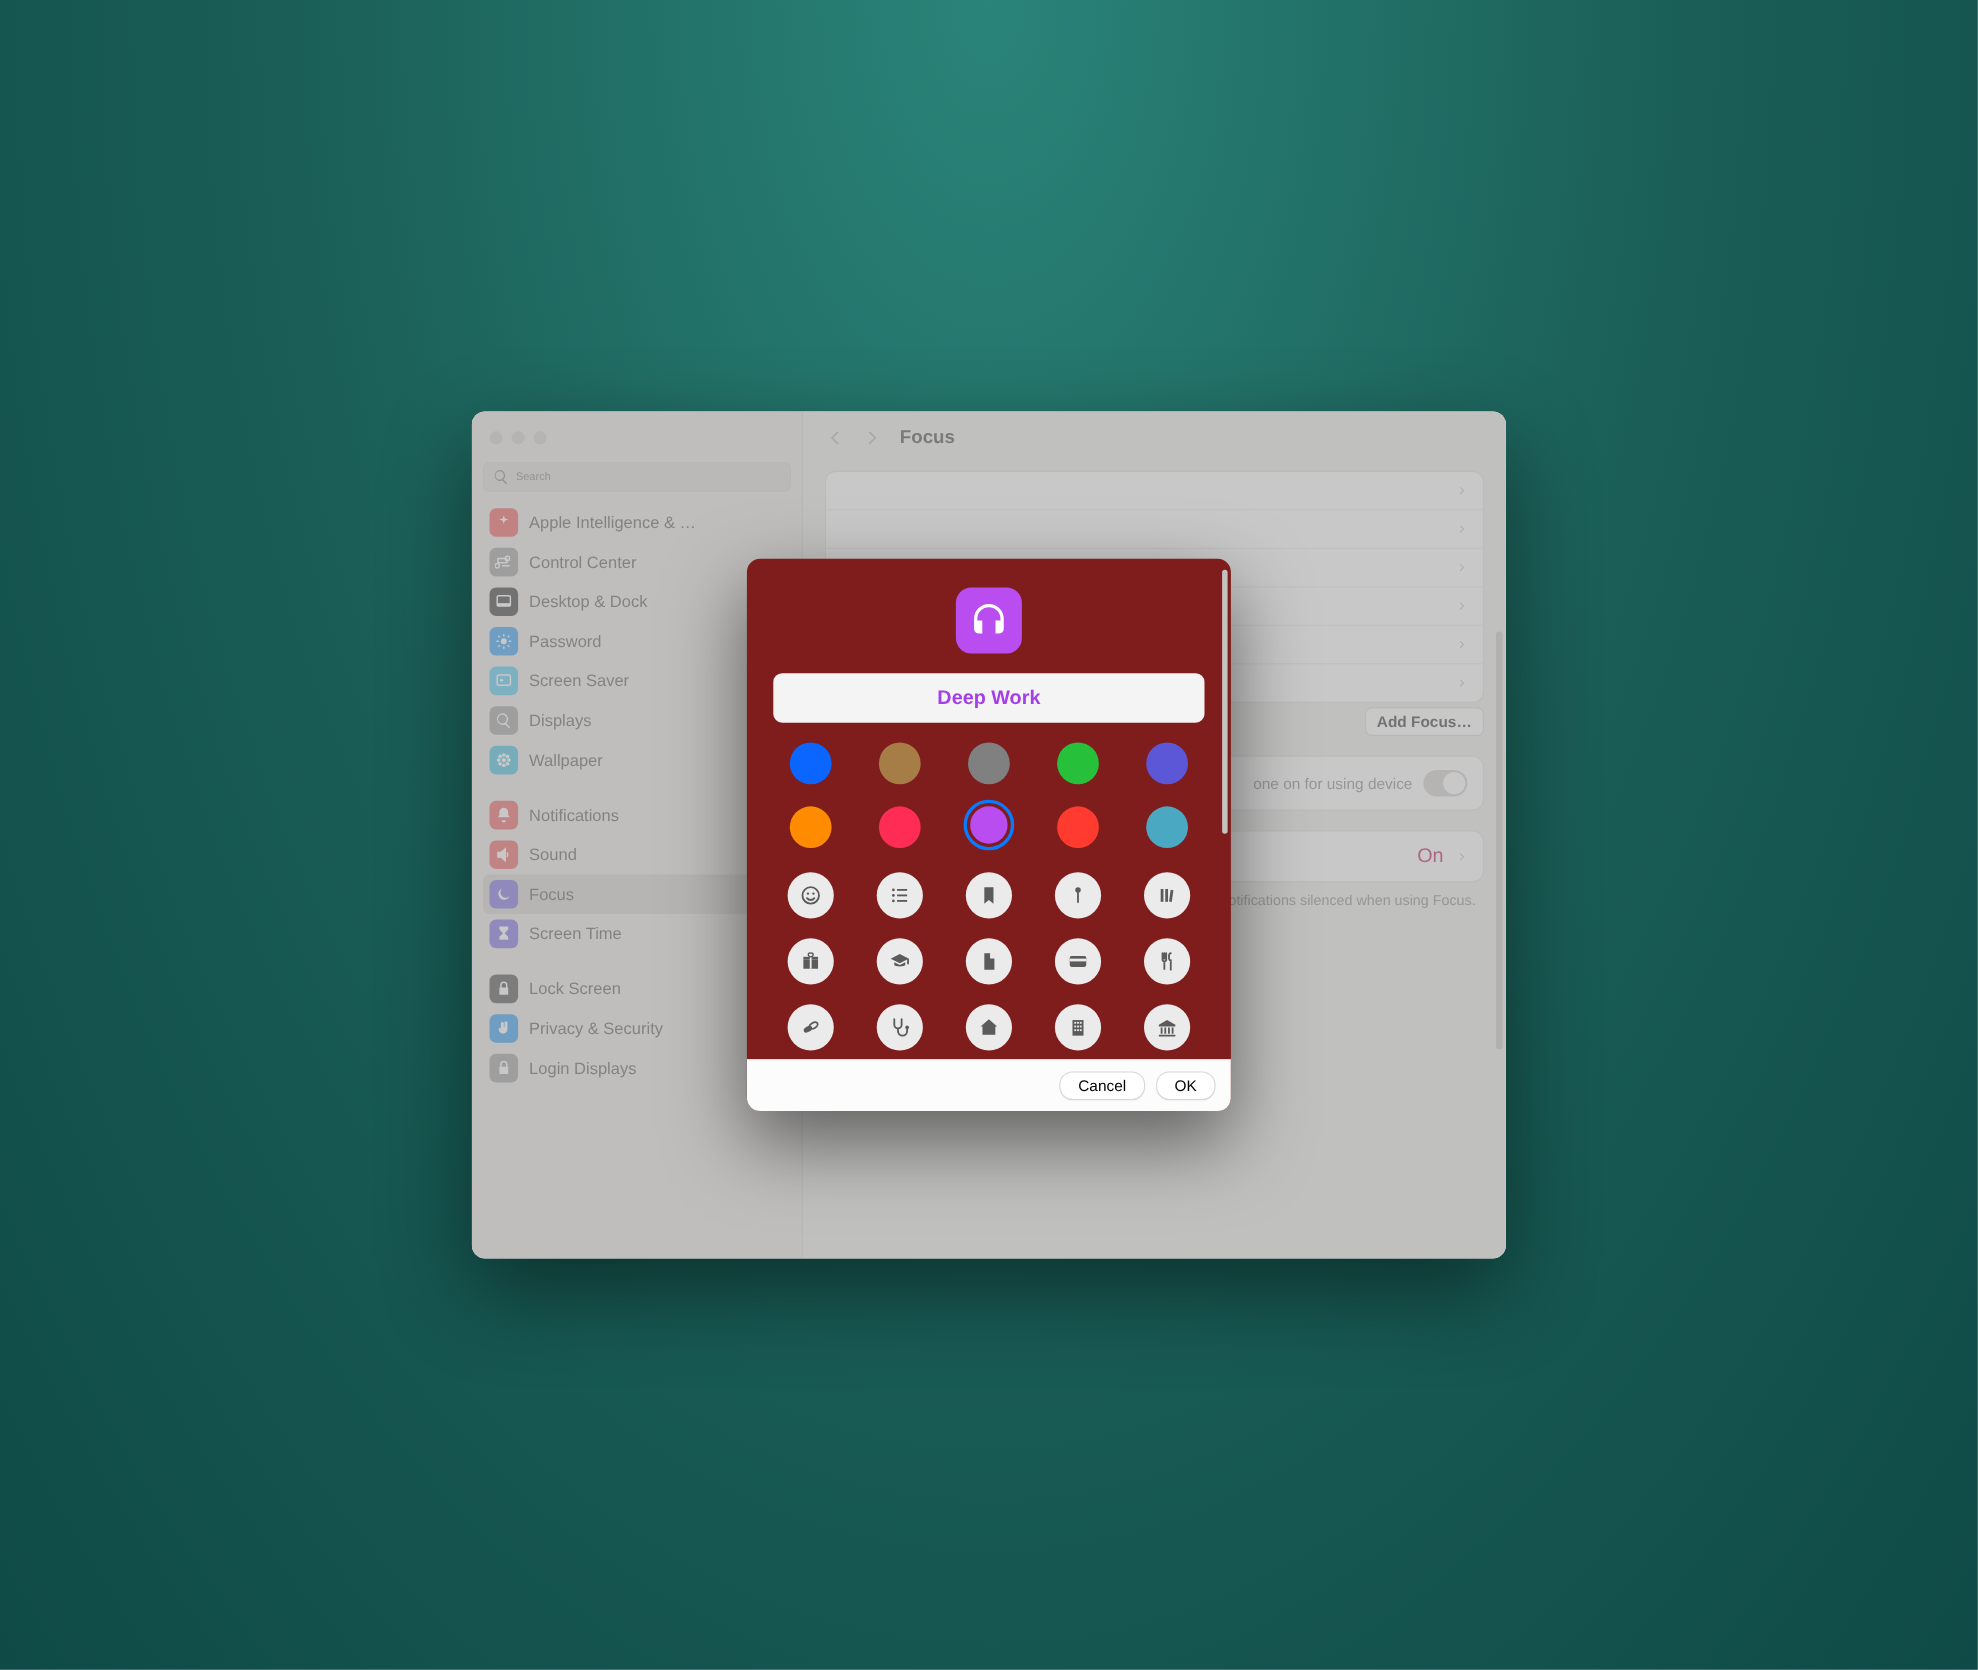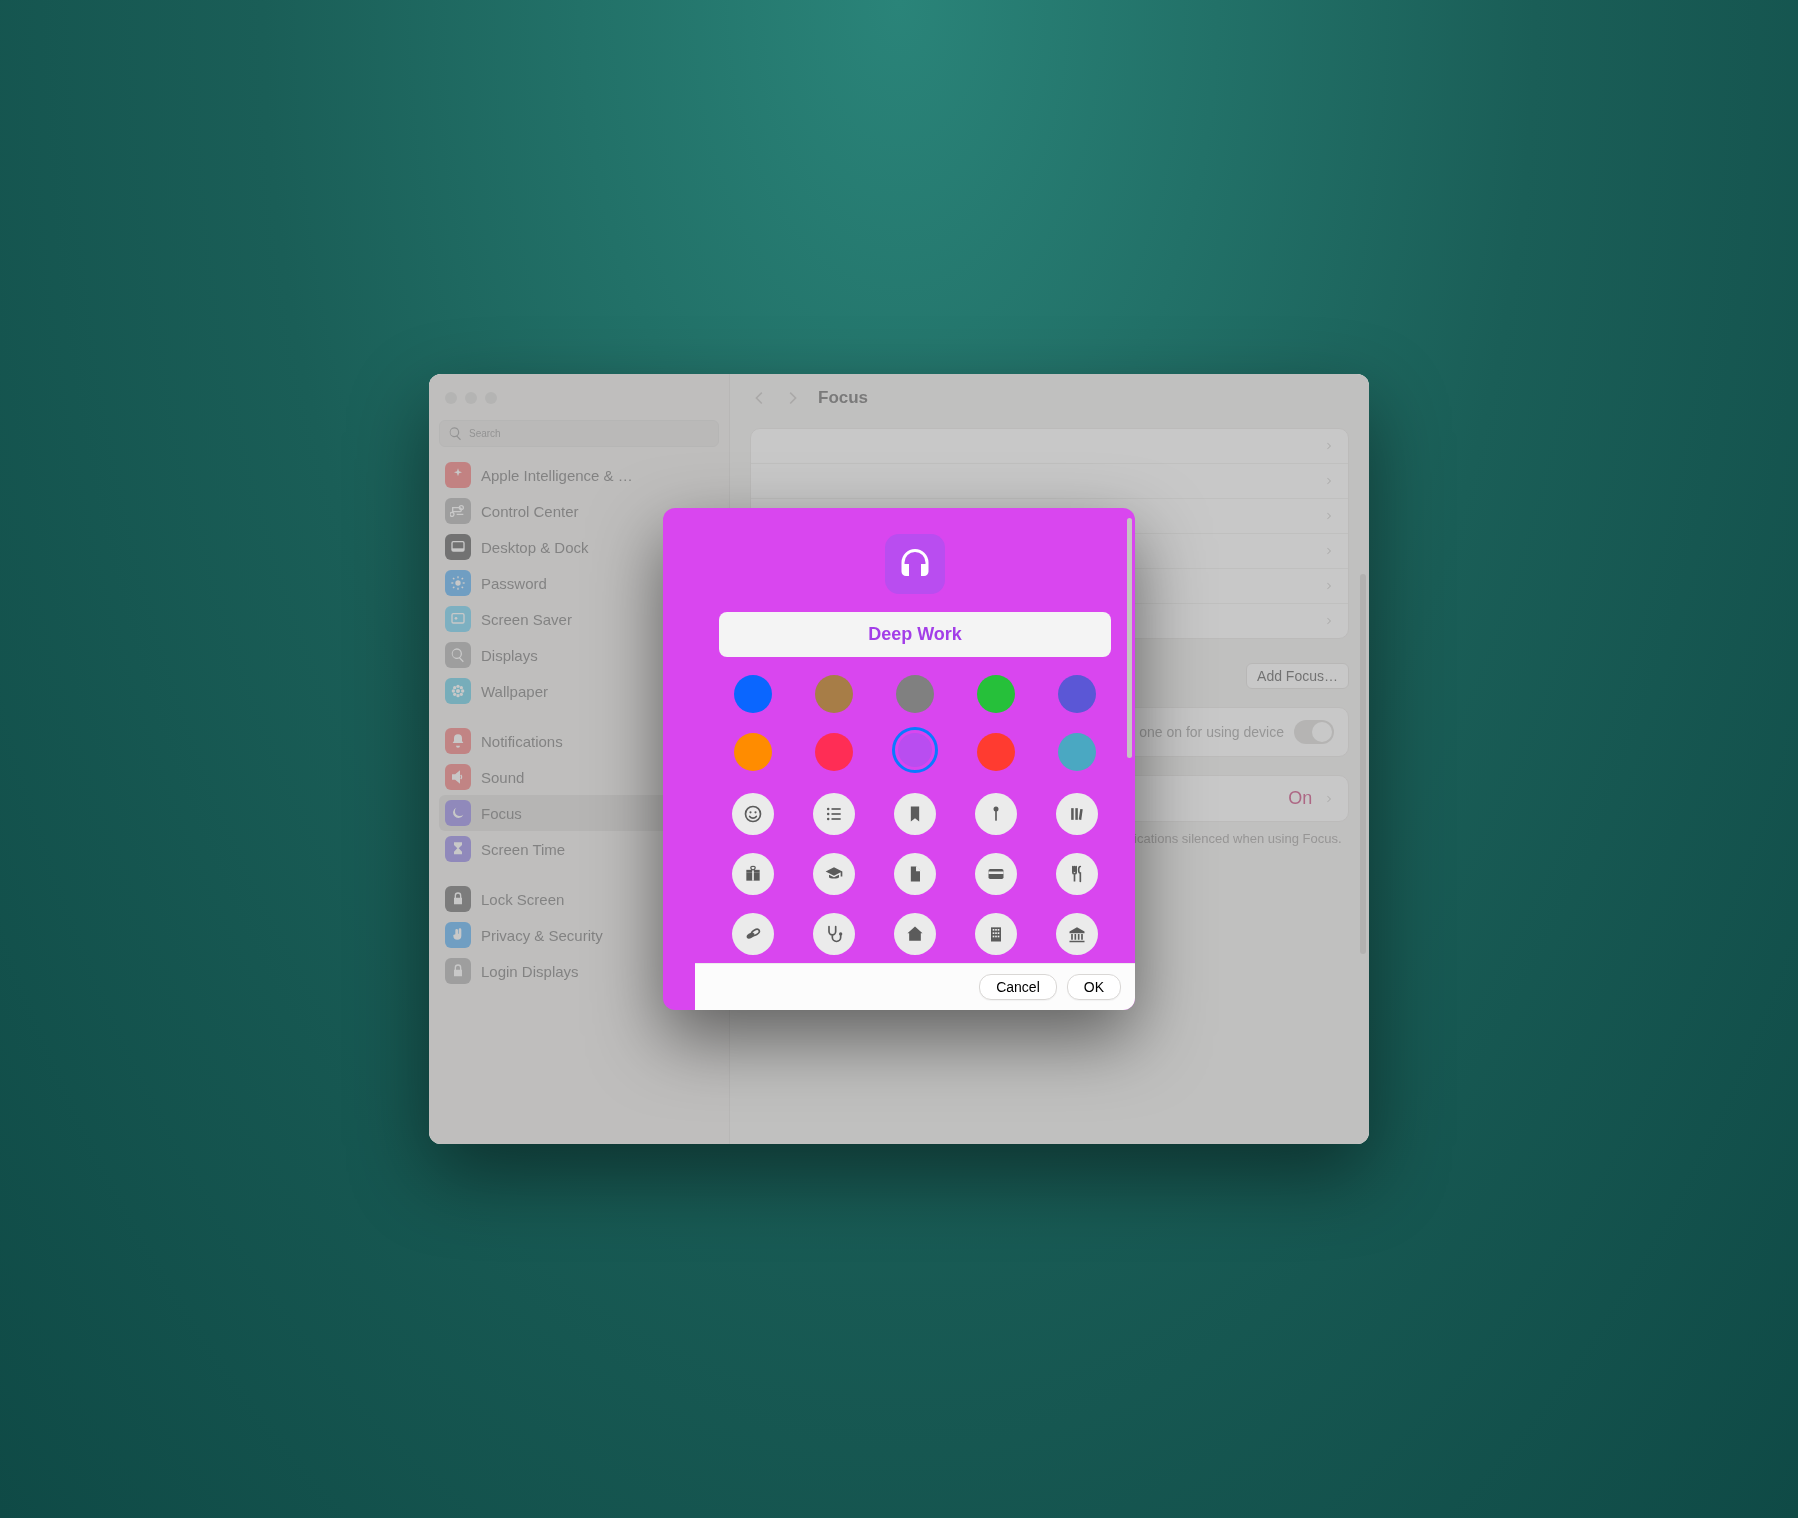--- a/index.html
+++ b/index.html
@@ -59,44 +59,44 @@
     border:1px solid #e2e0de;
   }
   .row{
     display:flex;align-items:center;justify-content:space-between;
     padding:12px 14px;border-bottom:1px solid #ecebe9;color:#888;
   }
   .row:last-child{border-bottom:none;}
   .chev{width:10px;height:10px;fill:#bdbbba;}
   .addbtn{
     background:#fff;border:1px solid #d9d7d5;border-radius:6px;
-    padding:4px 10px;font-size:14px;color:#333;margin-top:24px;float:right;
+    padding:4px 10px;font-size:14px;color:#333;margin-top:4px;float:right;font-weight:bold;
   }
   .clear{clear:both;}
   .toggle{
     width:40px;height:24px;border-radius:12px;background:#d1d0ce;position:relative;
   }
   .toggle::after{content:"";position:absolute;width:20px;height:20px;border-radius:50%;
     background:#fff;top:2px;right:2px;}
   .onlabel{color:#be185d;font-size:18px;text-align:right;}
   .helptxt{font-size:13px;color:#8a8887;padding:8px 4px 0 4px;line-height:1.35;}
   .scrollbar{
     position:absolute;right:3px;top:200px;width:6px;height:380px;
     background:#cac8c6;border-radius:3px;
   }
   
   .dim{
     position:absolute;inset:0;background:rgba(160,160,160,.58);
     display:flex;align-items:center;justify-content:center;
   }
   
   .modal{
-    width:440px;background:#d946ef;border-radius:12px;
+    width:440px;background:#7f1d1d;border-radius:12px;
     box-shadow:0 28px 70px rgba(0,0,0,.5);display:flex;flex-direction:column;
-    overflow:hidden;position:relative;padding-left:32px;
+    overflow:hidden;position:relative;
   }
   .modal-scroll{
     position:absolute;right:3px;top:10px;width:5px;height:240px;
     background:#c5c3c2;border-radius:3px;
   }
   .modal-body{padding:26px 24px 8px 24px;max-height:520px;overflow:hidden;}
   .bigicon{
     width:60px;height:60px;border-radius:14px;margin:0 auto 18px auto;
     display:flex;align-items:center;justify-content:center;
   }

